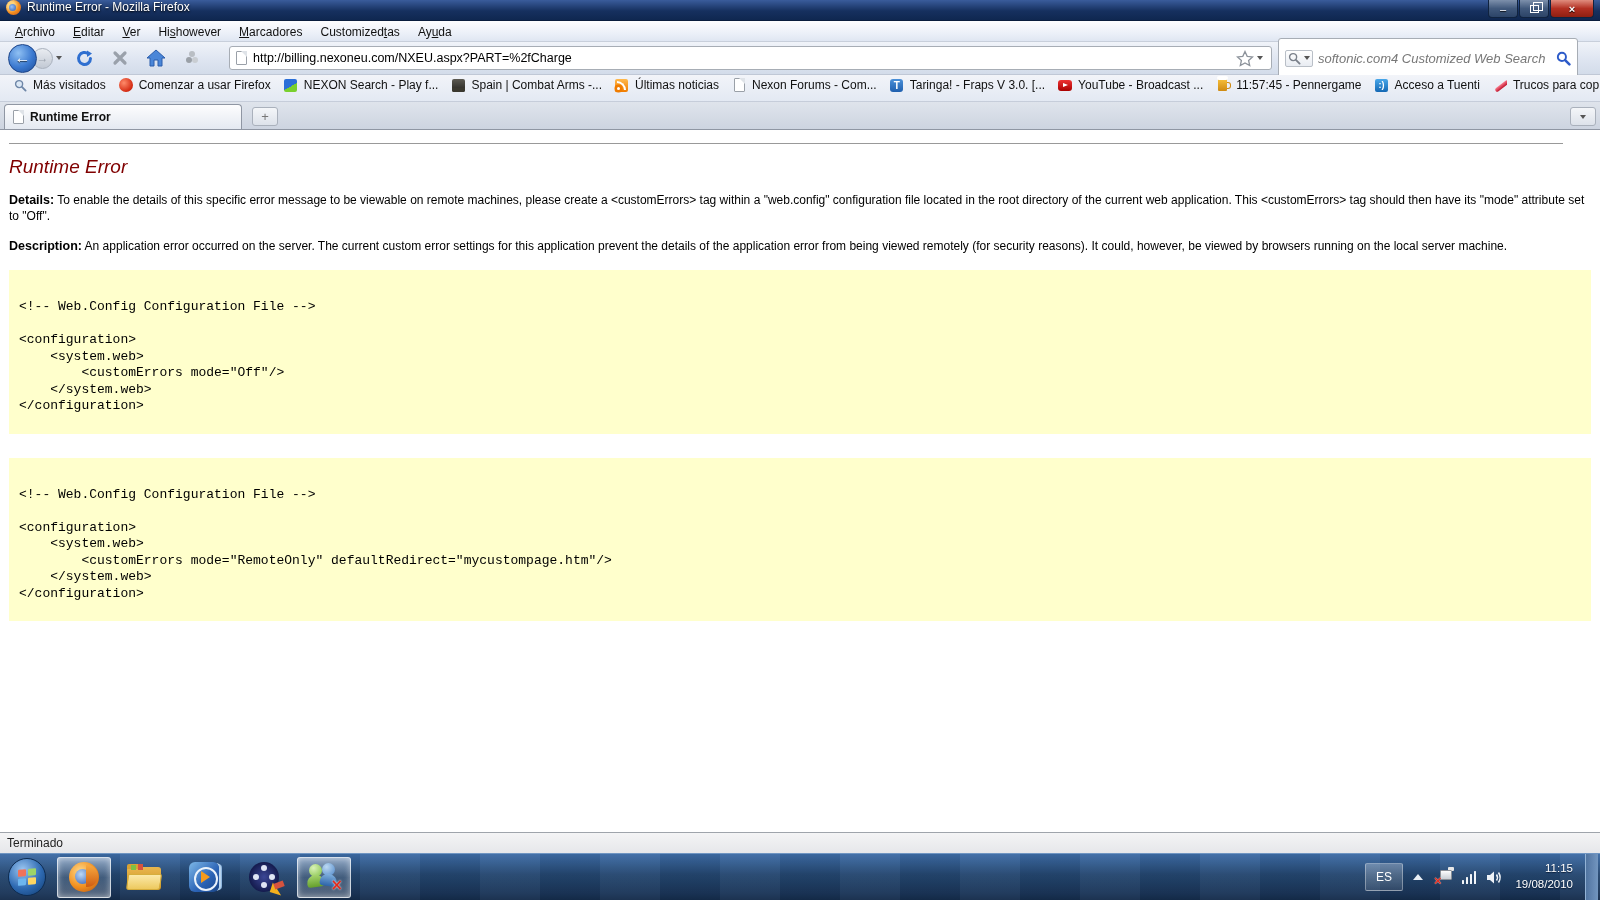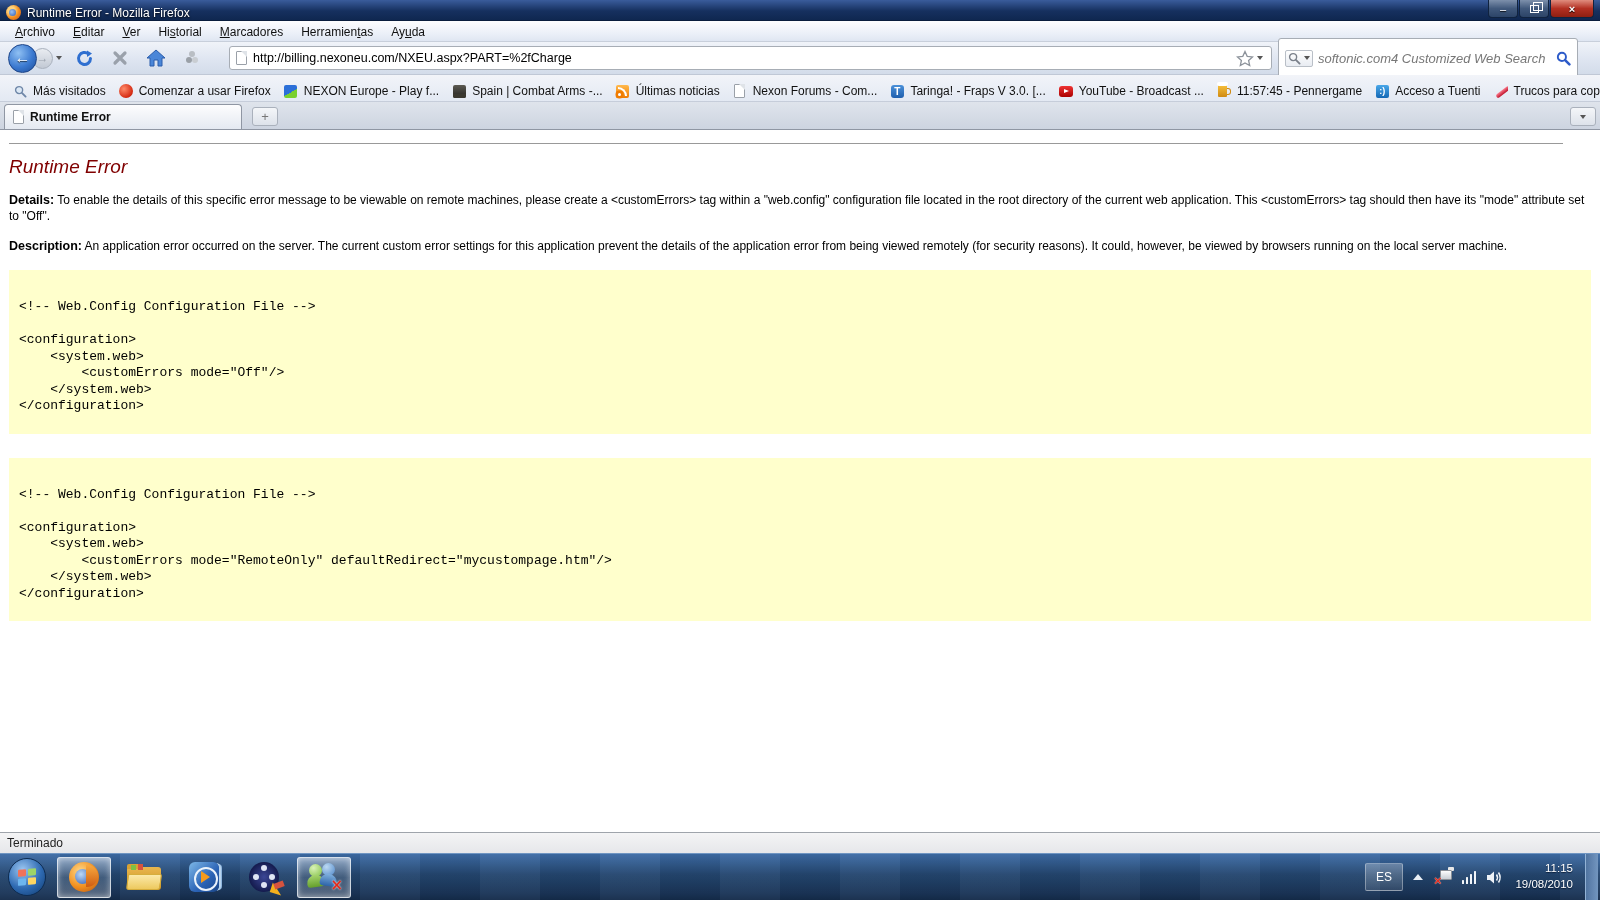--- a/index.html
+++ b/index.html
@@ -1,21 +1,21 @@
 <!DOCTYPE html>
 <html><head>
 <meta charset="utf-8">
 <style>
   * { margin:0; padding:0; box-sizing:border-box; }
   html,body { width:1600px; height:900px; overflow:hidden; }
   body { font-family:"Liberation Sans","DejaVu Sans",sans-serif; }
   .screen { width:1600px; height:900px; display:flex; flex-direction:column; background:#fff; }
 
   
-  .titlebar { height:21px; background:linear-gradient(#3a5c9b,#16305f 55%,#0f2750); display:flex; align-items:flex-end; padding:0 4px; position:relative; border-bottom:1px solid #0a1d3d; }
+  .titlebar { height:21px; background:linear-gradient(#3a5c9b,#16305f 55%,#0f2750); display:flex; align-items:flex-start; padding:0 4px; position:relative; border-bottom:1px solid #0a1d3d; }
   .ff-ico { width:15px; height:15px; border-radius:50%; background:radial-gradient(circle at 35% 35%, #ffd27a 0 25%, #f28c1e 55%, #c4521a 100%); position:relative; margin:0 6px 0 2px; }
   .ff-ico::after { content:""; position:absolute; left:3px; top:4px; width:7px; height:7px; border-radius:50%; background:radial-gradient(circle at 40% 40%, #9cc3f5, #2f5bb0); }
   .titlebar .title { color:#fff; font-size:12px; text-shadow:0 1px 2px #000; }
   .winbtns { position:absolute; right:6px; top:0; display:flex; }
   .wb { width:30px; height:18px; border:1px solid #10233f; border-top:none; display:flex; align-items:center; justify-content:center; color:#fff; font-size:11px; background:linear-gradient(#7d90ab,#41597c 50%,#2c4468); border-radius:0 0 4px 4px; margin-left:1px; text-shadow:0 1px 1px #000; }
   .wb.close { width:44px; background:linear-gradient(#e husband 0,#e08d7e,#b33022 50%,#8f1f12); background:linear-gradient(#e08d7e,#b33022 50%,#8f1f12); font-weight:bold; }
   .wb .restore-glyph { width:9px; height:8px; border:1px solid #fff; position:relative; background:transparent; }
   .wb .restore-glyph::before { content:""; position:absolute; left:2px; top:-4px; width:8px; height:7px; border:1px solid #fff; }
 
   
@@ -30,21 +30,21 @@
   .caret-down { width:0; height:0; border-left:3.5px solid transparent; border-right:3.5px solid transparent; border-top:4px solid #555; margin:0 4px 0 3px; }
   .nav-glyph { margin:0 9px; display:flex; align-items:center; }
   .urlbar { flex:1; height:24px; background:#fff; border:1px solid #a7adb5; border-radius:3px; margin:0 6px 0 20px; display:flex; align-items:center; padding:0 4px; }
   .urlbar input { flex:1; border:none; outline:none; font-size:12.5px; font-family:"Liberation Sans","DejaVu Sans",sans-serif; color:#000; background:transparent; }
   .searchbox { width:300px; height:41px; background:#fff; border:1px solid #a7adb5; border-radius:3px; display:flex; align-items:center; padding:0 6px; margin-right:14px; }
   .searchbox input { flex:1; border:none; outline:none; font-size:13px; background:transparent; }
   .searchbox input::placeholder { font-style:italic; color:#777; }
   .sb-engine { display:flex; align-items:center; border:1px solid #b9bfc7; border-radius:2px; padding:1px 2px; margin-right:5px; background:linear-gradient(#fff,#e8ecf2); }
 
   
-  .bookmarksbar { height:27px; background:linear-gradient(#f2f4f9,#e3e9f3); display:flex; align-items:flex-end; padding:0 6px; border-bottom:1px solid #c6cdda; overflow:hidden; }
+  .bookmarksbar { height:27px; background:linear-gradient(#f2f4f9,#e3e9f3); display:flex; align-items:flex-start; padding:0 6px; border-bottom:1px solid #c6cdda; overflow:hidden; }
   .bm { display:flex; align-items:center; padding:2px 6px; font-size:12px; color:#111; white-space:nowrap; }
   .bm .bmi { width:16px; height:16px; margin-right:5px; flex:none; display:flex; align-items:center; justify-content:center; }
 
   
   .i-firefox { width:14px; height:14px; border-radius:50%; background:radial-gradient(circle at 35% 35%, #ff8b6a, #d42a12 70%, #8f1205); }
   .i-nexon { width:13px; height:13px; background:linear-gradient(150deg,#2b6fd8 55%,#79d02e 55%); border-radius:2px; }
   .i-combat { width:13px; height:13px; background:linear-gradient(#5c5a52,#23221e); border-radius:2px; box-shadow:inset 0 -4px 0 #3a382f; }
   .i-rss { width:13px; height:13px; border-radius:2px; background:linear-gradient(#ffb94d,#f07c00); position:relative; }
   .i-rss::after { content:""; position:absolute; left:2px; bottom:2px; width:3px; height:3px; background:#fff; border-radius:50%; box-shadow:0 -1px 0 6px rgba(255,255,255,0), 0 0 0 2.5px #f07c00, 0 0 0 0 #fff; }
   .i-rss::before { content:""; position:absolute; left:2px; bottom:2px; width:7px; height:7px; border:2px solid #fff; border-left:none; border-bottom:none; border-radius:0 100% 0 0; }
@@ -154,23 +154,23 @@
       <div class="wb close">
           <span>×</span>
         </div>
     </div>
   </div>
 
   <div class="menubar">
     <span class="menu-item"><u>A</u><span>rchivo</span></span>
     <span class="menu-item"><u>E</u><span>ditar</span></span>
     <span class="menu-item"><u>V</u><span>er</span></span>
-    <span class="menu-item"><span>Hi</span><u>s</u><span>torial</span></span>
+    <span class="menu-item"><span>Hi</span><u>s</u><span>however</span></span>
     <span class="menu-item"><u>M</u><span>arcadores</span></span>
-    <span class="menu-item"><span>Herramien</span><u>t</u><span>as</span></span>
+    <span class="menu-item"><span>Customized</span><u>t</u><span>as</span></span>
     <span class="menu-item"><span>Ay</span><u>u</u><span>da</span></span>
   </div>
 
   <div class="navbar">
     <div class="nav-back">←</div>
     <div class="nav-fwd">→</div>
     <div class="caret-down"></div>
     <div class="nav-glyph">
       <svg width="19" height="19" viewBox="0 0 19 19">
           <path d="M15.5 9.5a6 6 0 1 1-2-4.5" fill="none" stroke="#2f6fd0" stroke-width="3" stroke-linecap="round"></path>
@@ -231,21 +231,21 @@
     <div class="bm">
       <span class="bmi">
           <span class="i-firefox"></span>
         </span>
       <span>Comenzar a usar Firefox</span>
     </div>
     <div class="bm">
       <span class="bmi">
           <span class="i-nexon"></span>
         </span>
-      <span>NEXON Europe - Play f...</span>
+      <span>NEXON Search - Play f...</span>
     </div>
     <div class="bm">
       <span class="bmi">
           <span class="i-combat"></span>
         </span>
       <span>Spain | Combat Arms -...</span>
     </div>
     <div class="bm">
       <span class="bmi">
           <span class="i-rss"></span>

